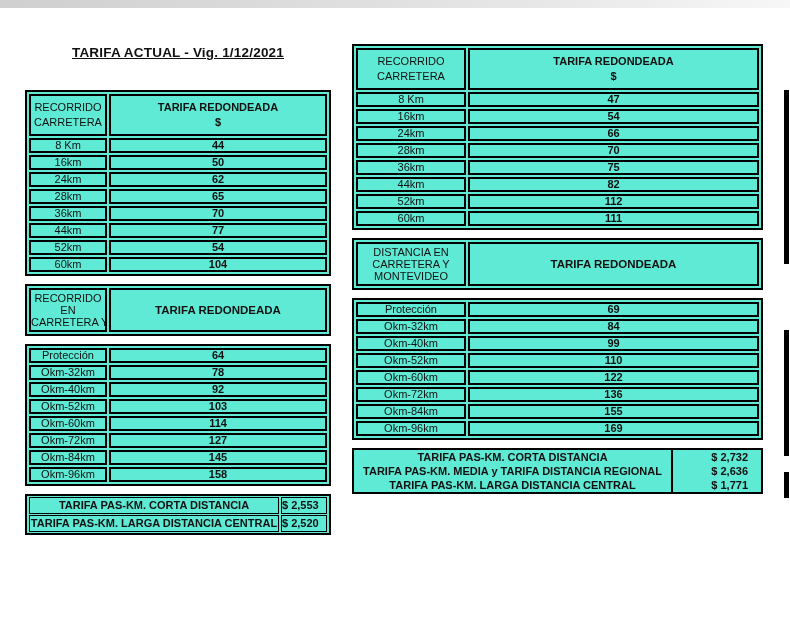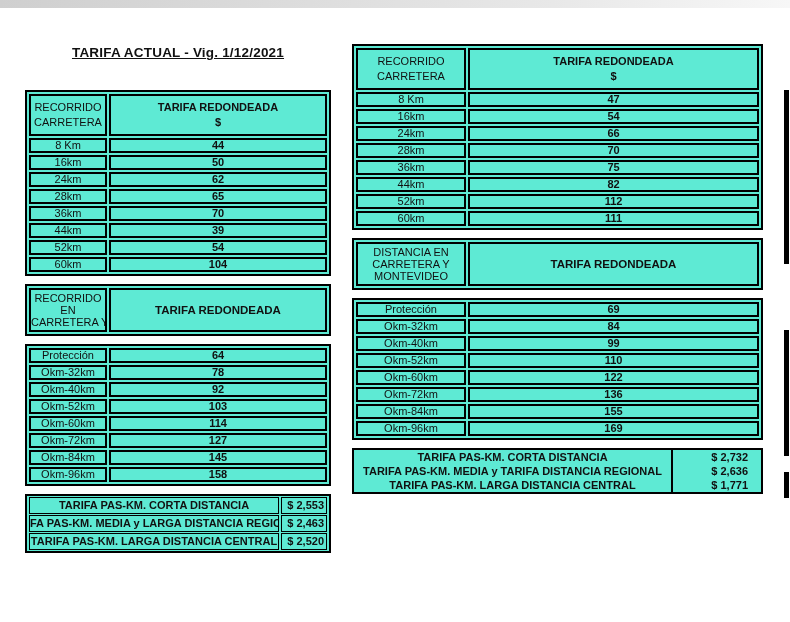--- a/index.html
+++ b/index.html
@@ -46,21 +46,21 @@
   .hdr2 { margin-bottom: 8px; }
   .hdr2 td { height: 44px; line-height: 12px; padding: 2px 0; }
   .hdr2 td .ln { display: block; }
   .hdr2 td.vh { font-weight: bold; font-size: 11.5px; }
 
   
   .sum-left { border-spacing: 2px 1px; }
   .sum-left td {
     border-width: 1px; height: 17px; line-height: 15px; font-weight: bold;
   }
-  .sum-left td.val { text-align: right; padding-right: 2px; }
+  .sum-left td.val { text-align: left; padding-right: 2px; }
 
   .sum-right { border-spacing: 0; }
   .sum-right td {
     border: none; height: 14px; line-height: 14px; font-weight: bold;
   }
   .sum-right td.val { border-left: 2px solid #000; text-align: right; padding-right: 13px; }
 
   
   .cut-edge { position: absolute; left: 784px; width: 5px; background: #000; }
   .cut-edge.seg1 { top: 90px;  height: 174px; }
@@ -106,21 +106,21 @@
     <tr>
           <td>28km</td>
           <td class="val">65</td>
         </tr>
     <tr>
           <td>36km</td>
           <td class="val">70</td>
         </tr>
     <tr>
           <td>44km</td>
-          <td class="val">39</td>
+          <td class="val">77</td>
         </tr>
     <tr>
           <td>52km</td>
           <td class="val">54</td>
         </tr>
     <tr>
           <td>60km</td>
           <td class="val">104</td>
         </tr>
   </tbody>
@@ -188,24 +188,20 @@
     <colgroup>
         <col>
         <col style="width:46px">
       </colgroup>
     <tbody>
         <tr>
           <td>TARIFA PAS-KM. CORTA DISTANCIA</td>
           <td class="val">$ 2,553</td>
         </tr>
     <tr>
-          <td>FA PAS-KM. MEDIA y LARGA DISTANCIA REGIC</td>
-          <td class="val">$ 2,463</td>
-        </tr>
-    <tr>
           <td>TARIFA PAS-KM. LARGA DISTANCIA CENTRAL</td>
           <td class="val">$ 2,520</td>
         </tr>
   </tbody>
     </table>
 </section>
 
 <section class="col col-right">
 
   <table class="km">

